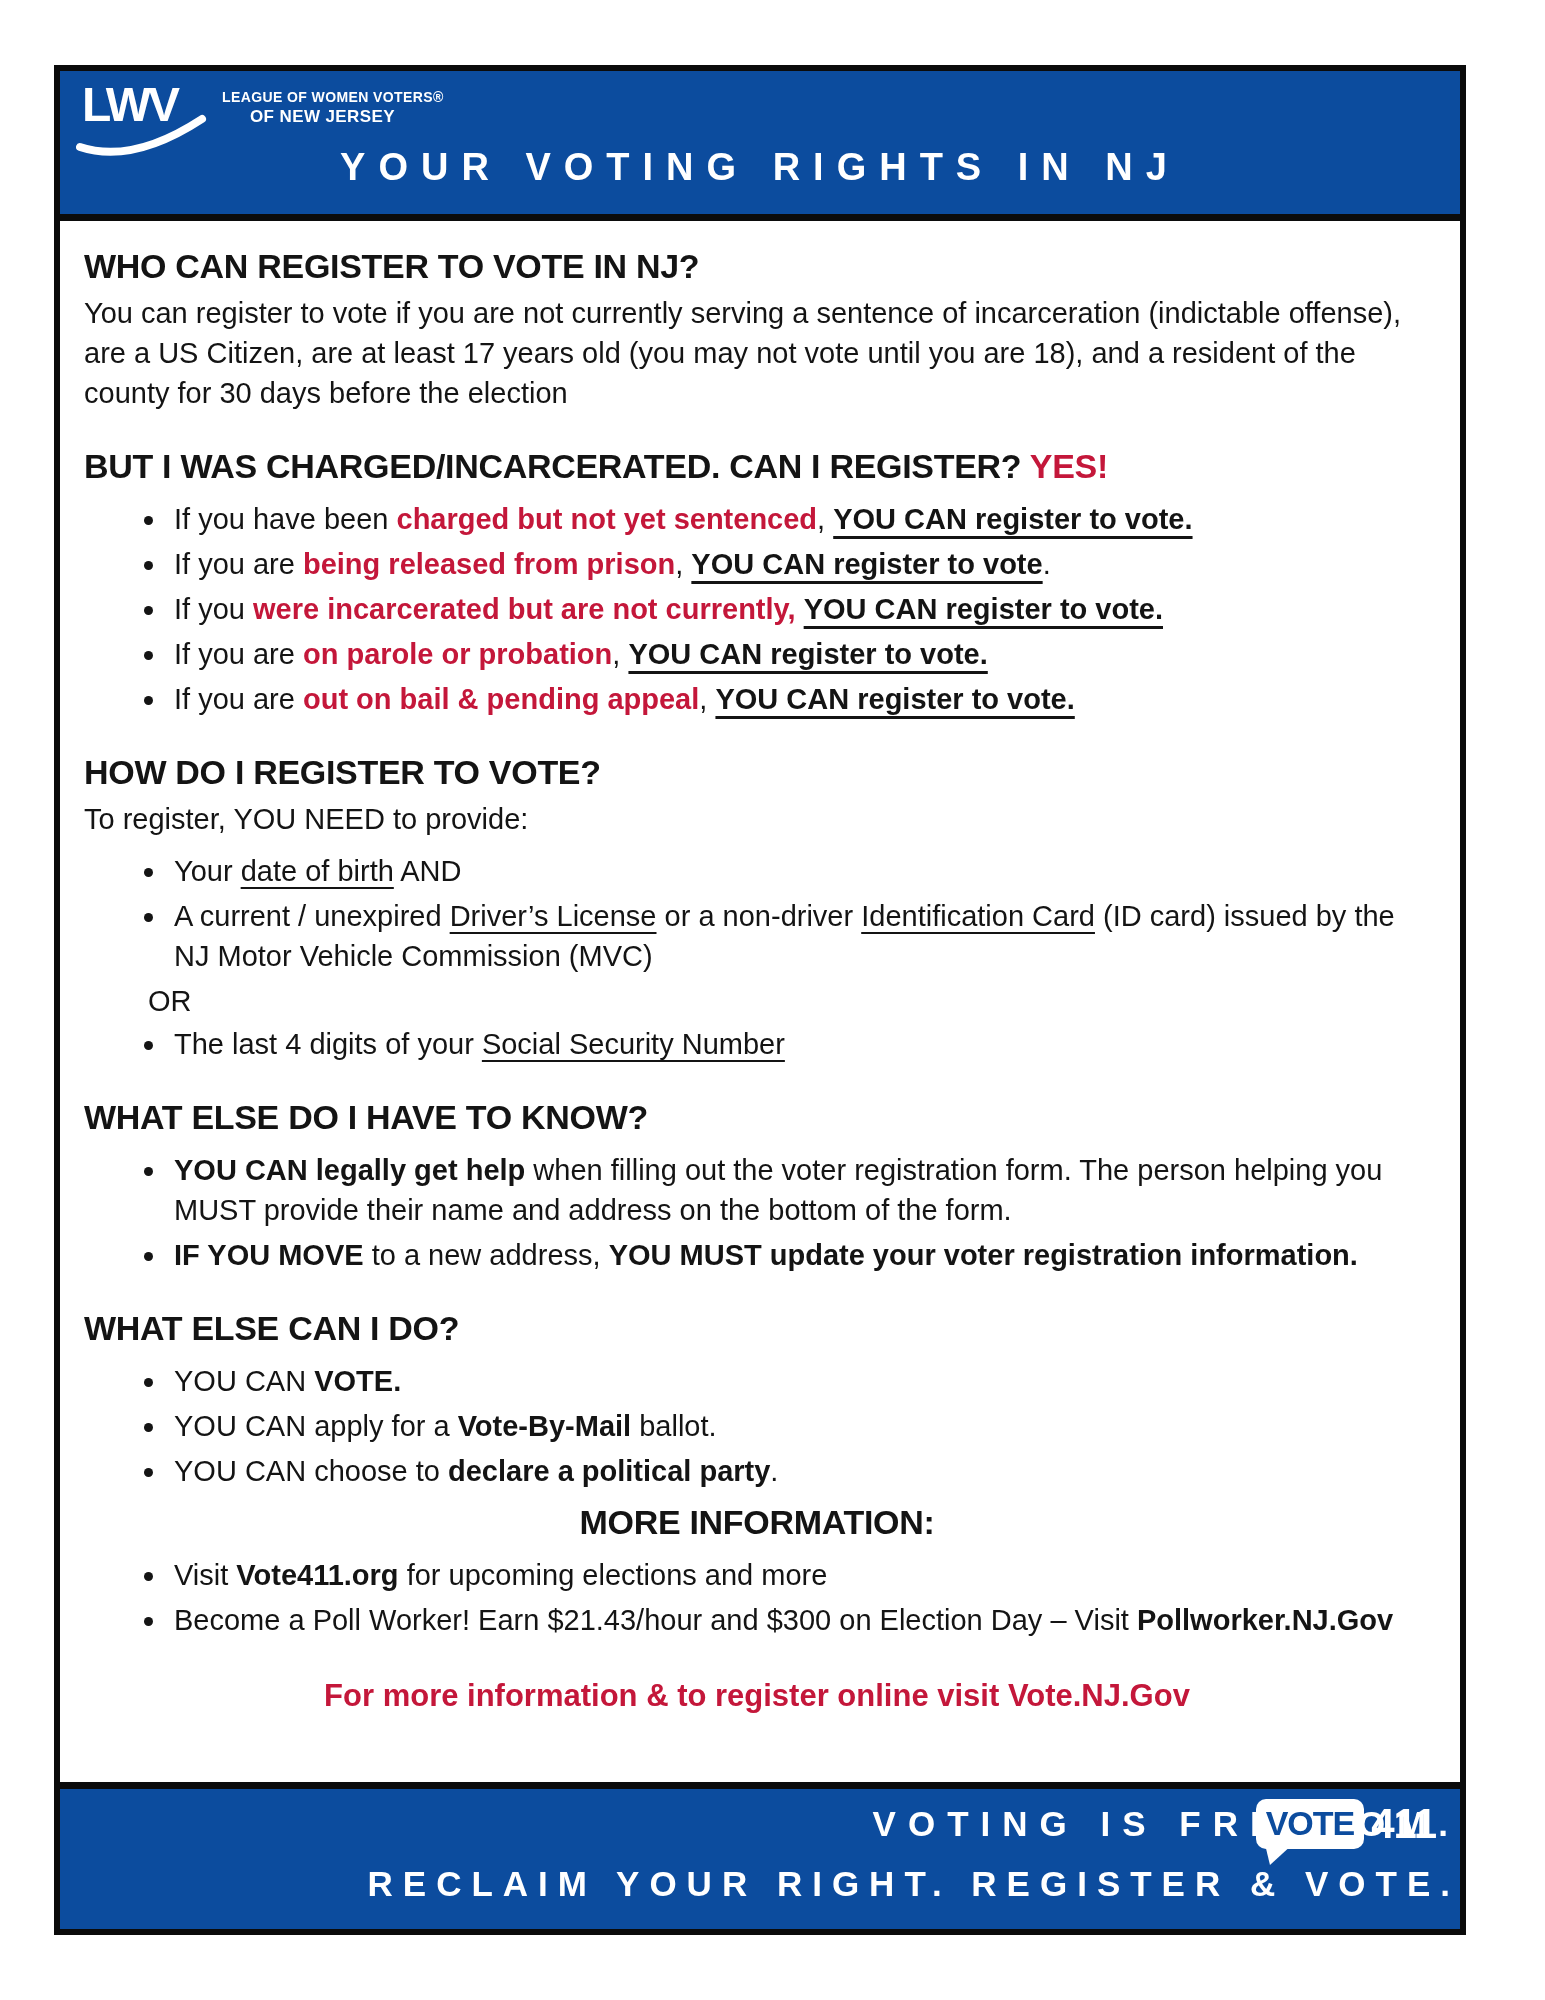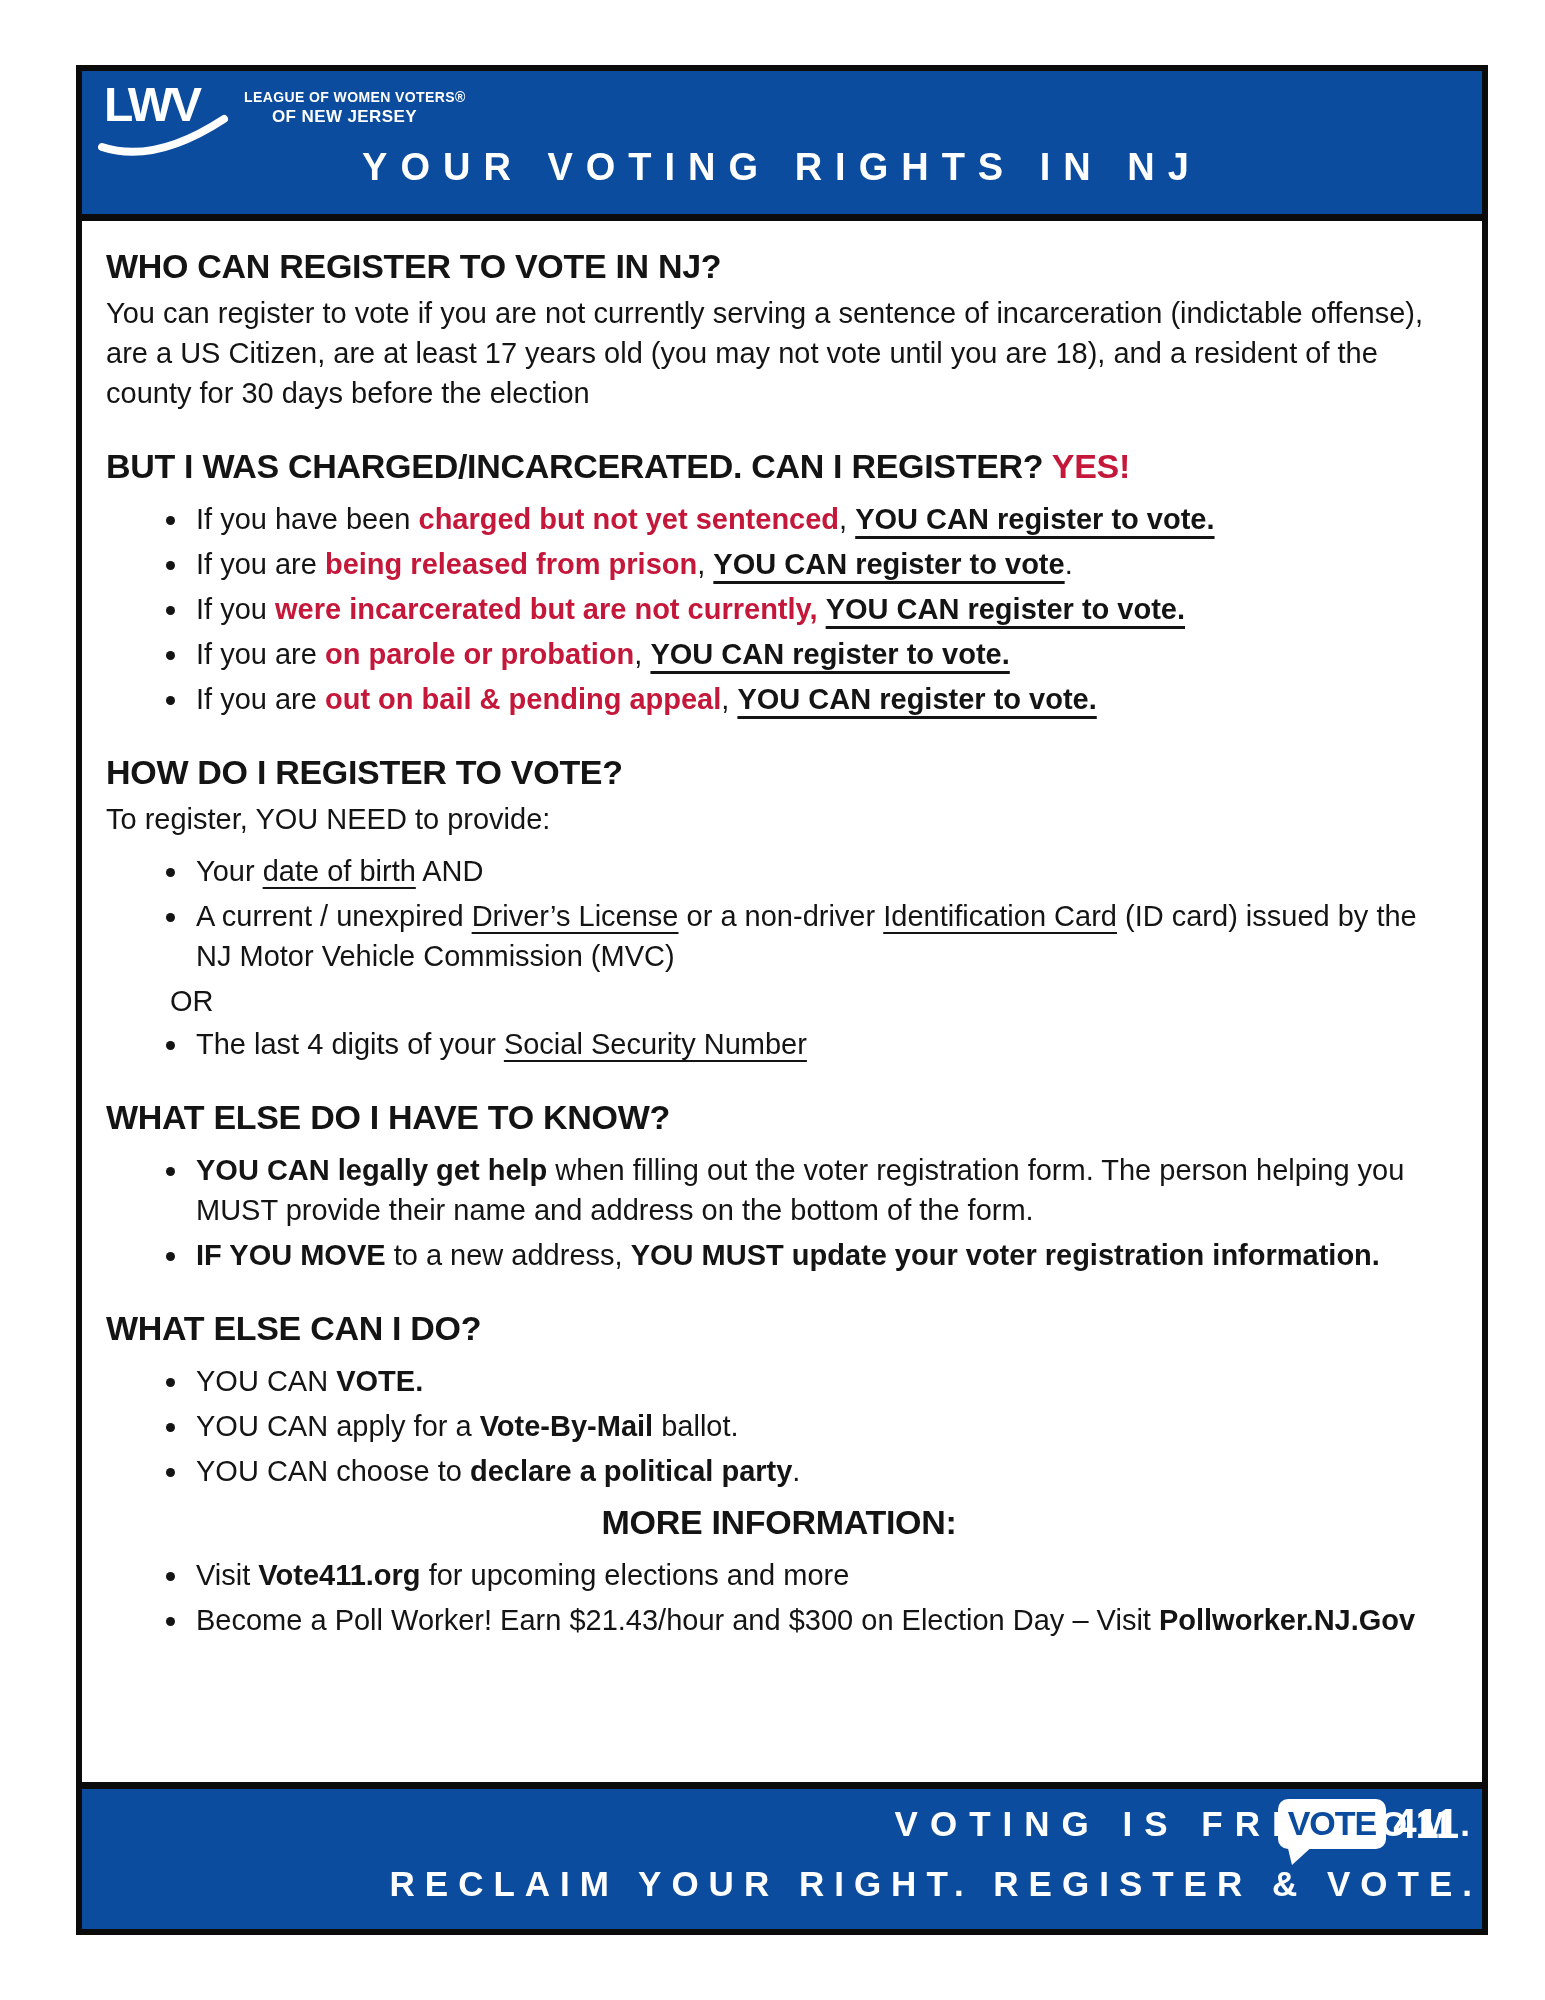--- a/index.html
+++ b/index.html
@@ -9,21 +9,21 @@
     --ink:#141414;
     --border:#0b0b0b;
   }
   *{box-sizing:border-box;}
   html,body{margin:0;padding:0;}
   body{
     width:1545px;height:2000px;position:relative;background:#ffffff;
     font-family:"Liberation Sans", sans-serif;color:var(--ink);
   }
   .sheet{
-    position:absolute;left:76px;top:65px;width:1412px;height:1870px;
+    position:absolute;left:54px;top:65px;width:1412px;height:1870px;
     border:6px solid var(--border);
     display:flex;flex-direction:column;background:#a16207;
   }
   
   .band{background:var(--blue);}
   .header{
     height:150px;flex:0 0 auto;border-bottom:7px solid var(--border);
     position:relative;color:#fff;
   }
   .lwv-logo{position:absolute;left:22px;top:10px;display:flex;gap:12px;align-items:flex-start;}
@@ -155,20 +155,21 @@
         <li><span>YOU CAN choose to </span><span class="seg-b">declare a political party</span><span>.</span></li>
       </ul>
     </section>
 
     <section>
       <h2 class="center-head">MORE INFORMATION:</h2>
       <ul>
         <li><span>Visit </span><span class="seg-b">Vote411.org</span><span> for upcoming elections and more</span></li>
         <li><span>Become a Poll Worker! Earn $21.43/hour and $300 on Election Day – Visit </span><span class="seg-b">Pollworker.NJ.Gov</span></li>
       </ul>
+      <div class="cta">For more information &amp; to register online visit Vote.NJ.Gov</div>
     </section>
 
   </main>
 
   <footer class="band footer">
     <div class="footer-lines">
       <div class="footer-line1">VOTING IS FREEDOM.</div>
       <div class="footer-line2">RECLAIM YOUR RIGHT. REGISTER &amp; VOTE.</div>
     </div>
     <div class="vote411">

